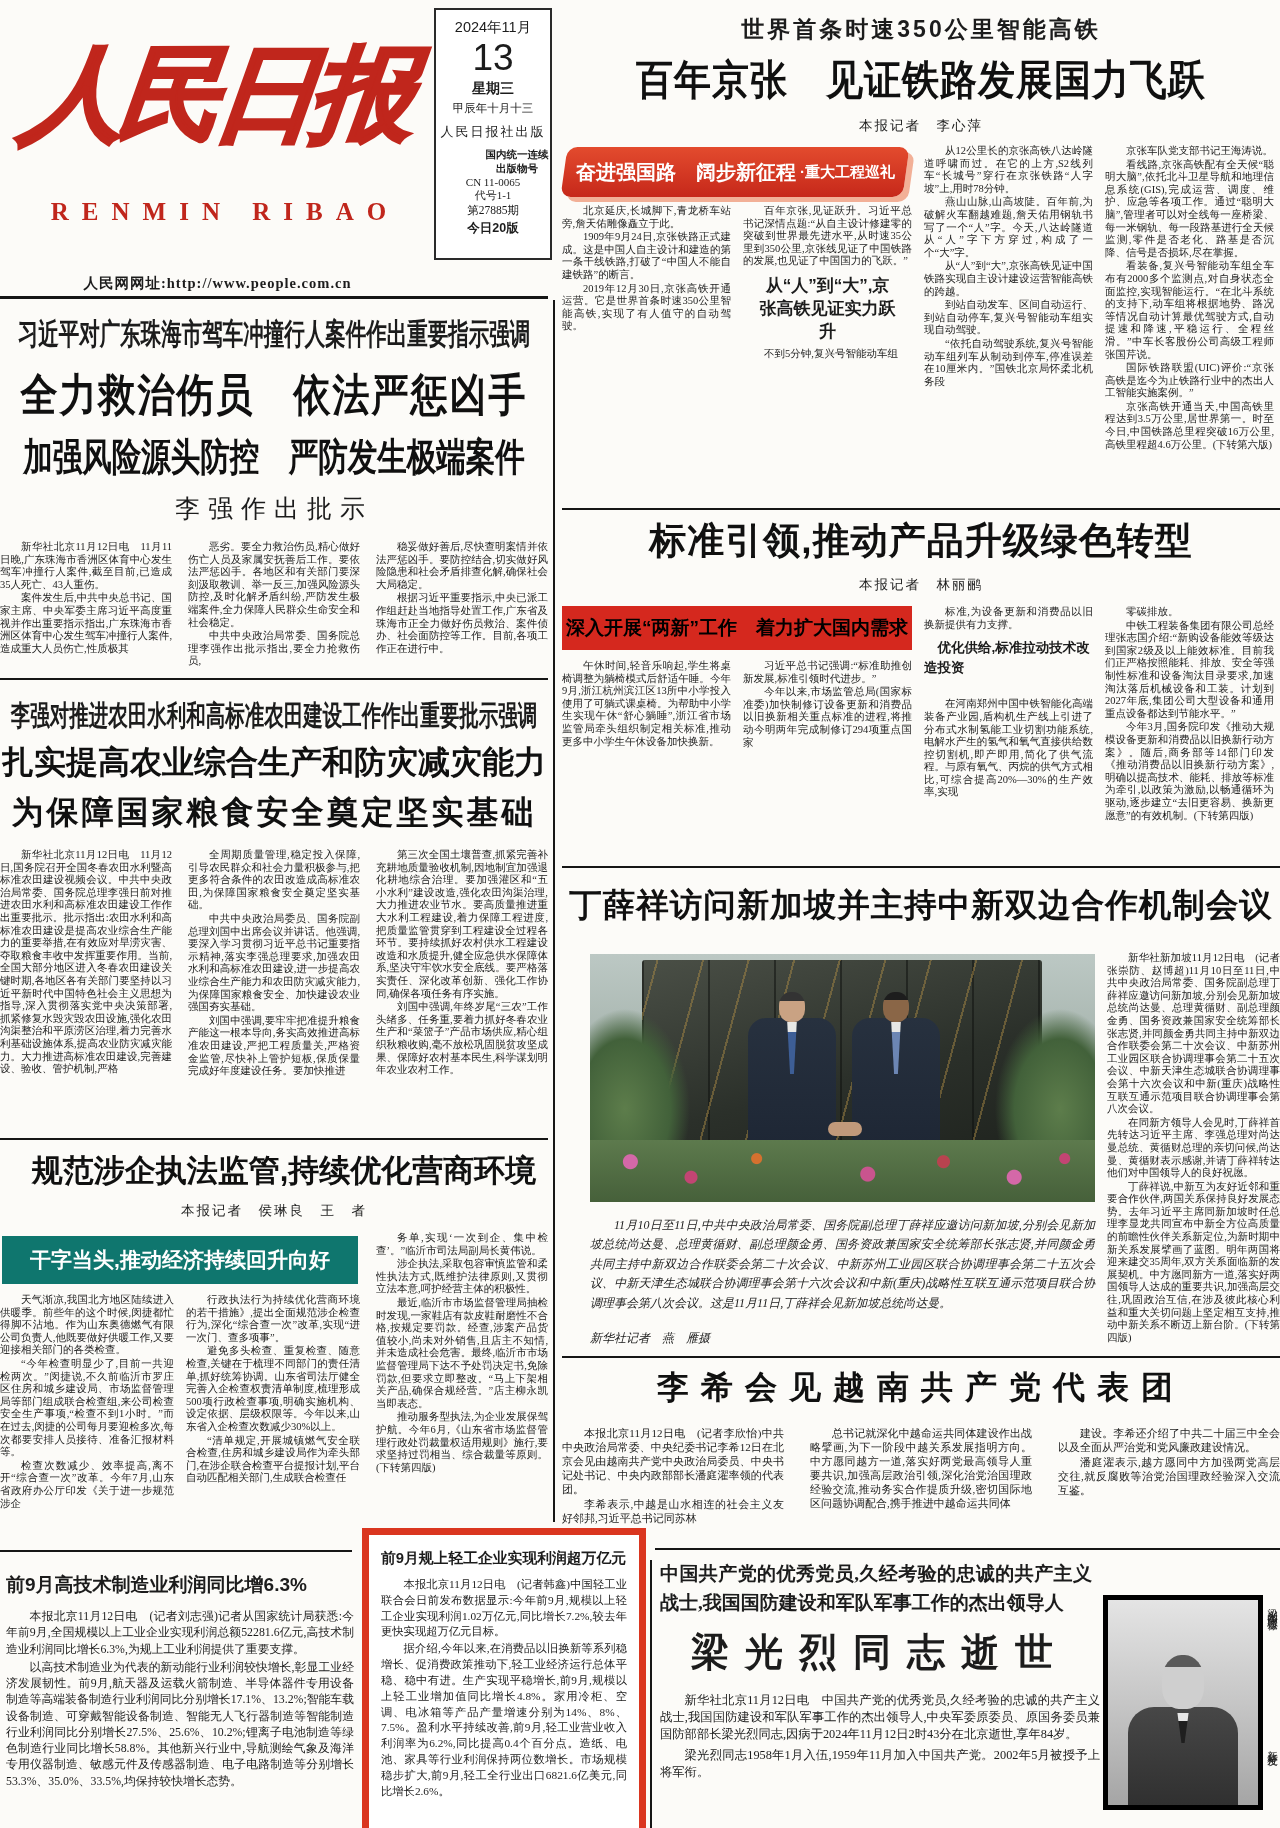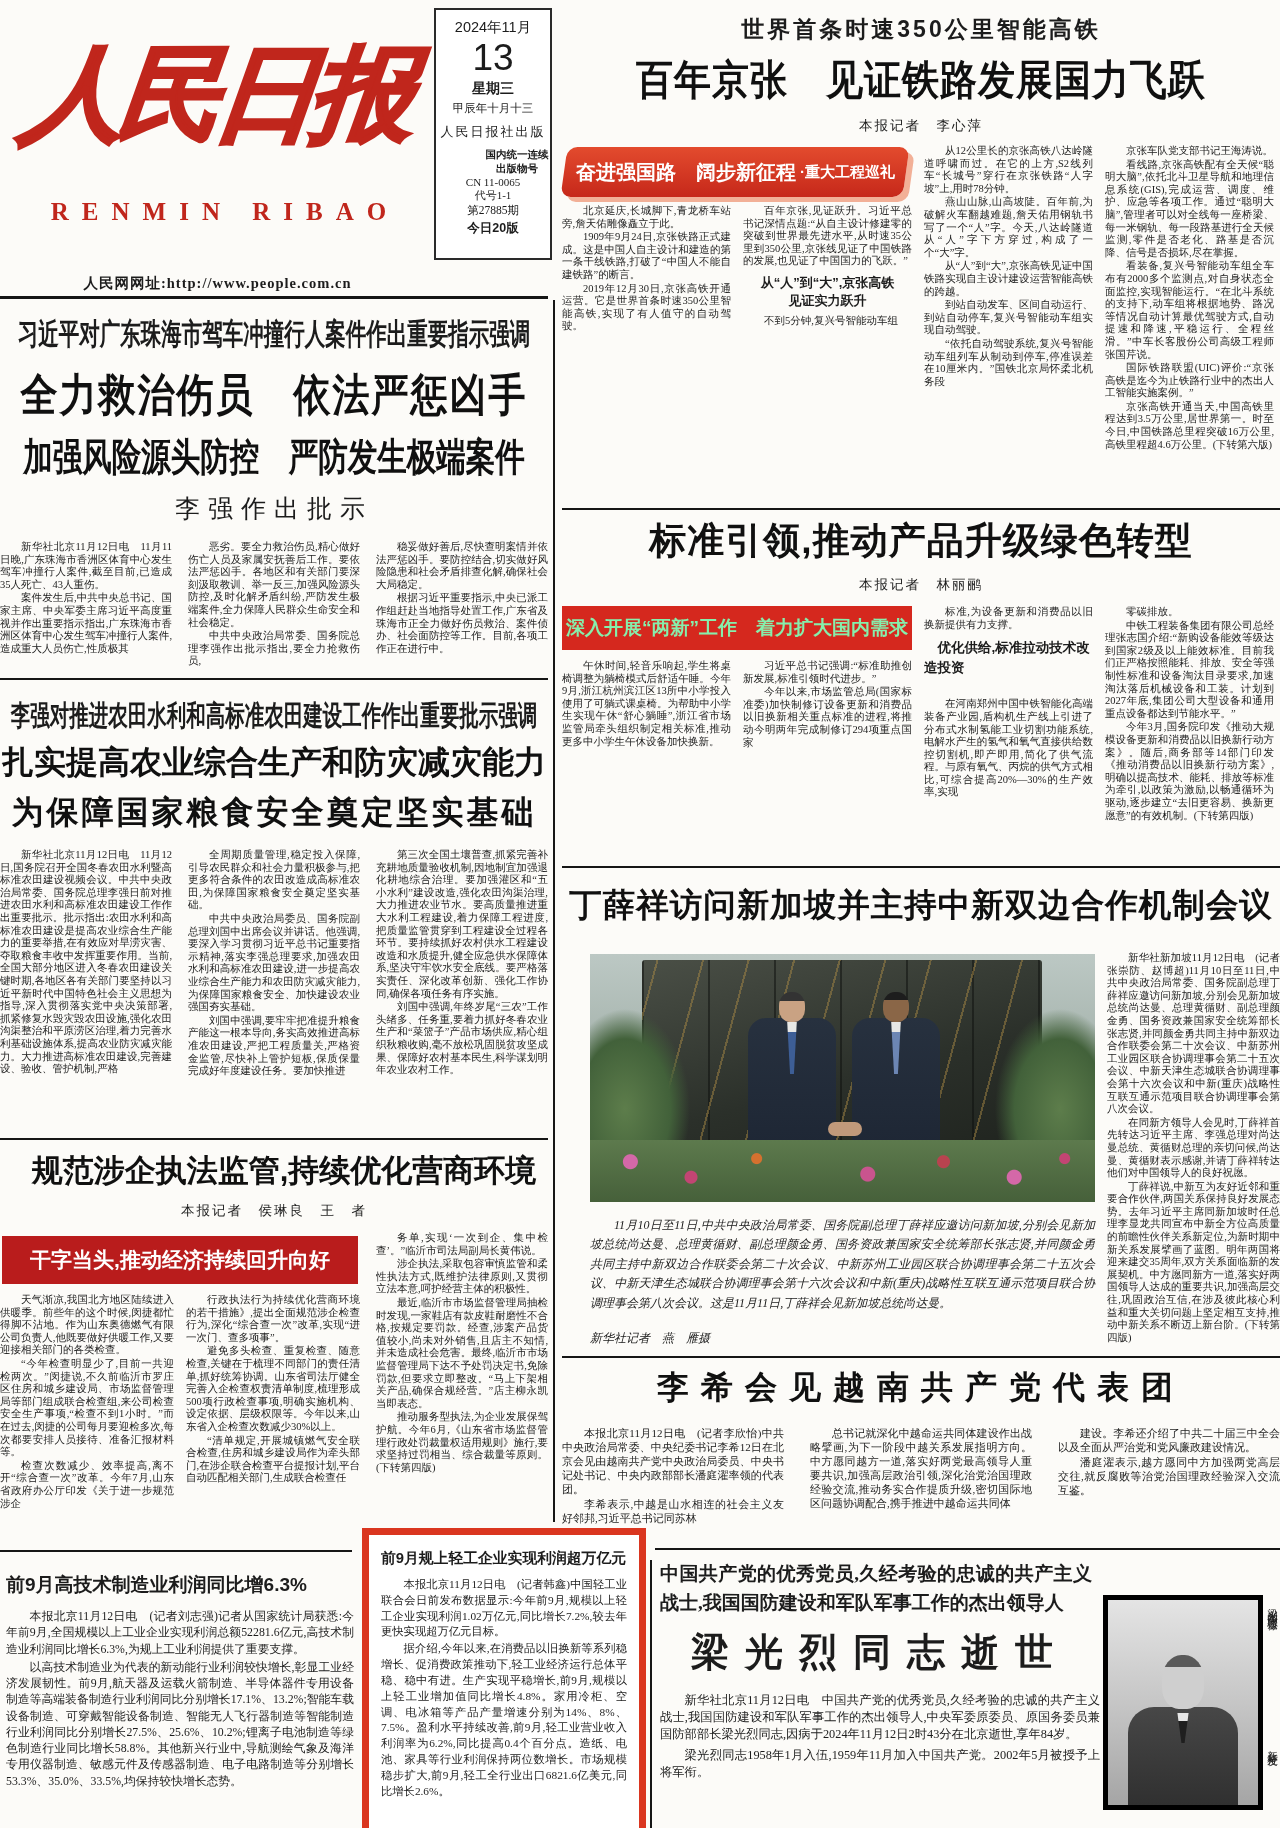--- a/index.html
+++ b/index.html
@@ -46,39 +46,39 @@
   }
   .hl-sans { font-family:"Liberation Sans",sans-serif; font-weight:900; text-align:center; color:#101010; white-space:nowrap; }
   .hl-serif { font-family:"Liberation Serif",serif; font-weight:700; text-align:center; color:#101010; white-space:nowrap; }
   .byline { text-align:center; font-size:13.5px; letter-spacing:2px; }
   .col { overflow:hidden; }
   .para {
     font-size:10.5px; line-height:1.2; text-align:justify; text-indent:2em;
     margin-bottom:1px;
   }
   .col-subhead {
-    font-family:"Liberation Sans",sans-serif; font-weight:700; font-size:13px;
+    font-family:"Liberation Sans",sans-serif; font-weight:700; font-size:17px;
     text-align:center; margin:6px 16px 5px;
   }
   .col-subhead2 {
     font-family:"Liberation Sans",sans-serif; font-weight:700; font-size:13.5px;
     margin:7px 0 21px; line-height:1.45; text-indent:1em;
   }
   
   .banner-slant {
     position:relative; height:50px; margin:2px 6px 8px 2px; border-radius:10px;
     background:linear-gradient(180deg,#e34b2e,#c6281a);
     transform:skewX(-8deg); box-shadow:6px 5px 0 #f2b097;
     display:flex; align-items:center; justify-content:center; gap:4px;
     color:#fff; white-space:nowrap;
   }
   .banner-main { font-family:"Liberation Sans",sans-serif; font-weight:900; font-size:20px; transform:skewX(8deg); }
   .banner-sub  { font-family:"Liberation Sans",sans-serif; font-weight:700; font-size:15px; transform:skewX(8deg); }
   .banner-solid {
-    height:44px; margin-bottom:10px; background:#d5281e; color:#86efac;
+    height:44px; margin-bottom:10px; background:#d5281e; color:#000000;
     display:flex; align-items:center; justify-content:center;
     font-family:"Liberation Sans",sans-serif; font-weight:900; font-size:19px; white-space:nowrap;
   }
   
   .sec-jz { left:562px; top:14px; width:718px; }
   .jz-kicker { font-family:"Liberation Sans",sans-serif; font-weight:900; font-size:23px; text-align:center; letter-spacing:3px; }
   .jz-headline { font-size:37px; margin-top:8px; letter-spacing:1px; transform:scaleY(1.12); transform-origin:top;}
   .jz-byline { margin-top:14px; }
   .jz-body { display:flex; gap:12px; margin-top:10px; height:372px; }
   .jz-left { width:350px; flex:none; }
@@ -98,21 +98,21 @@
   .a2-kicker { font-size:19.5px; margin-top:8px; }
   .a2-h1 { font-size:32px; margin-top:16px; }
   .a2-h2 { font-size:32px; letter-spacing:3px; margin-top:6px; }
   .a2-row { display:flex; gap:16px; margin-top:14px; height:300px; }
 
   .sec-a3 { left:0; top:1150px; width:548px; }
   .a3-headline { font-size:31px;padding-left:20px; }
   .a3-byline { margin-top:10px; }
   .a3-row { display:flex; gap:16px; margin-top:12px; height:302px; }
   .a3-left { width:360px; flex:none; }
-  .a3-banner { height:48px; margin:4px 2px 10px 2px; background:#b91c1c; color:#fff;
+  .a3-banner { height:48px; margin:4px 2px 10px 2px; background:#0f766e; color:#fff;
     display:flex; align-items:center; justify-content:center;
     font-family:"Liberation Sans",sans-serif; font-weight:900; font-size:21px; }
   .a3-left .two-cols .col { width:174px; }
   .a3-row > .col { width:172px; flex:none; }
 
   .sec-a4 { left:6px; top:1560px; width:348px; }
   .a4-headline { font-family:"Liberation Sans",sans-serif; font-weight:900; font-size:19px; margin-top:12px; white-space:nowrap; }
   .a4-body { margin-top:10px; height:240px; overflow:hidden;}
   .a4-body .para { font-size:11.8px; line-height:1.38; margin-bottom:2px;}
 

